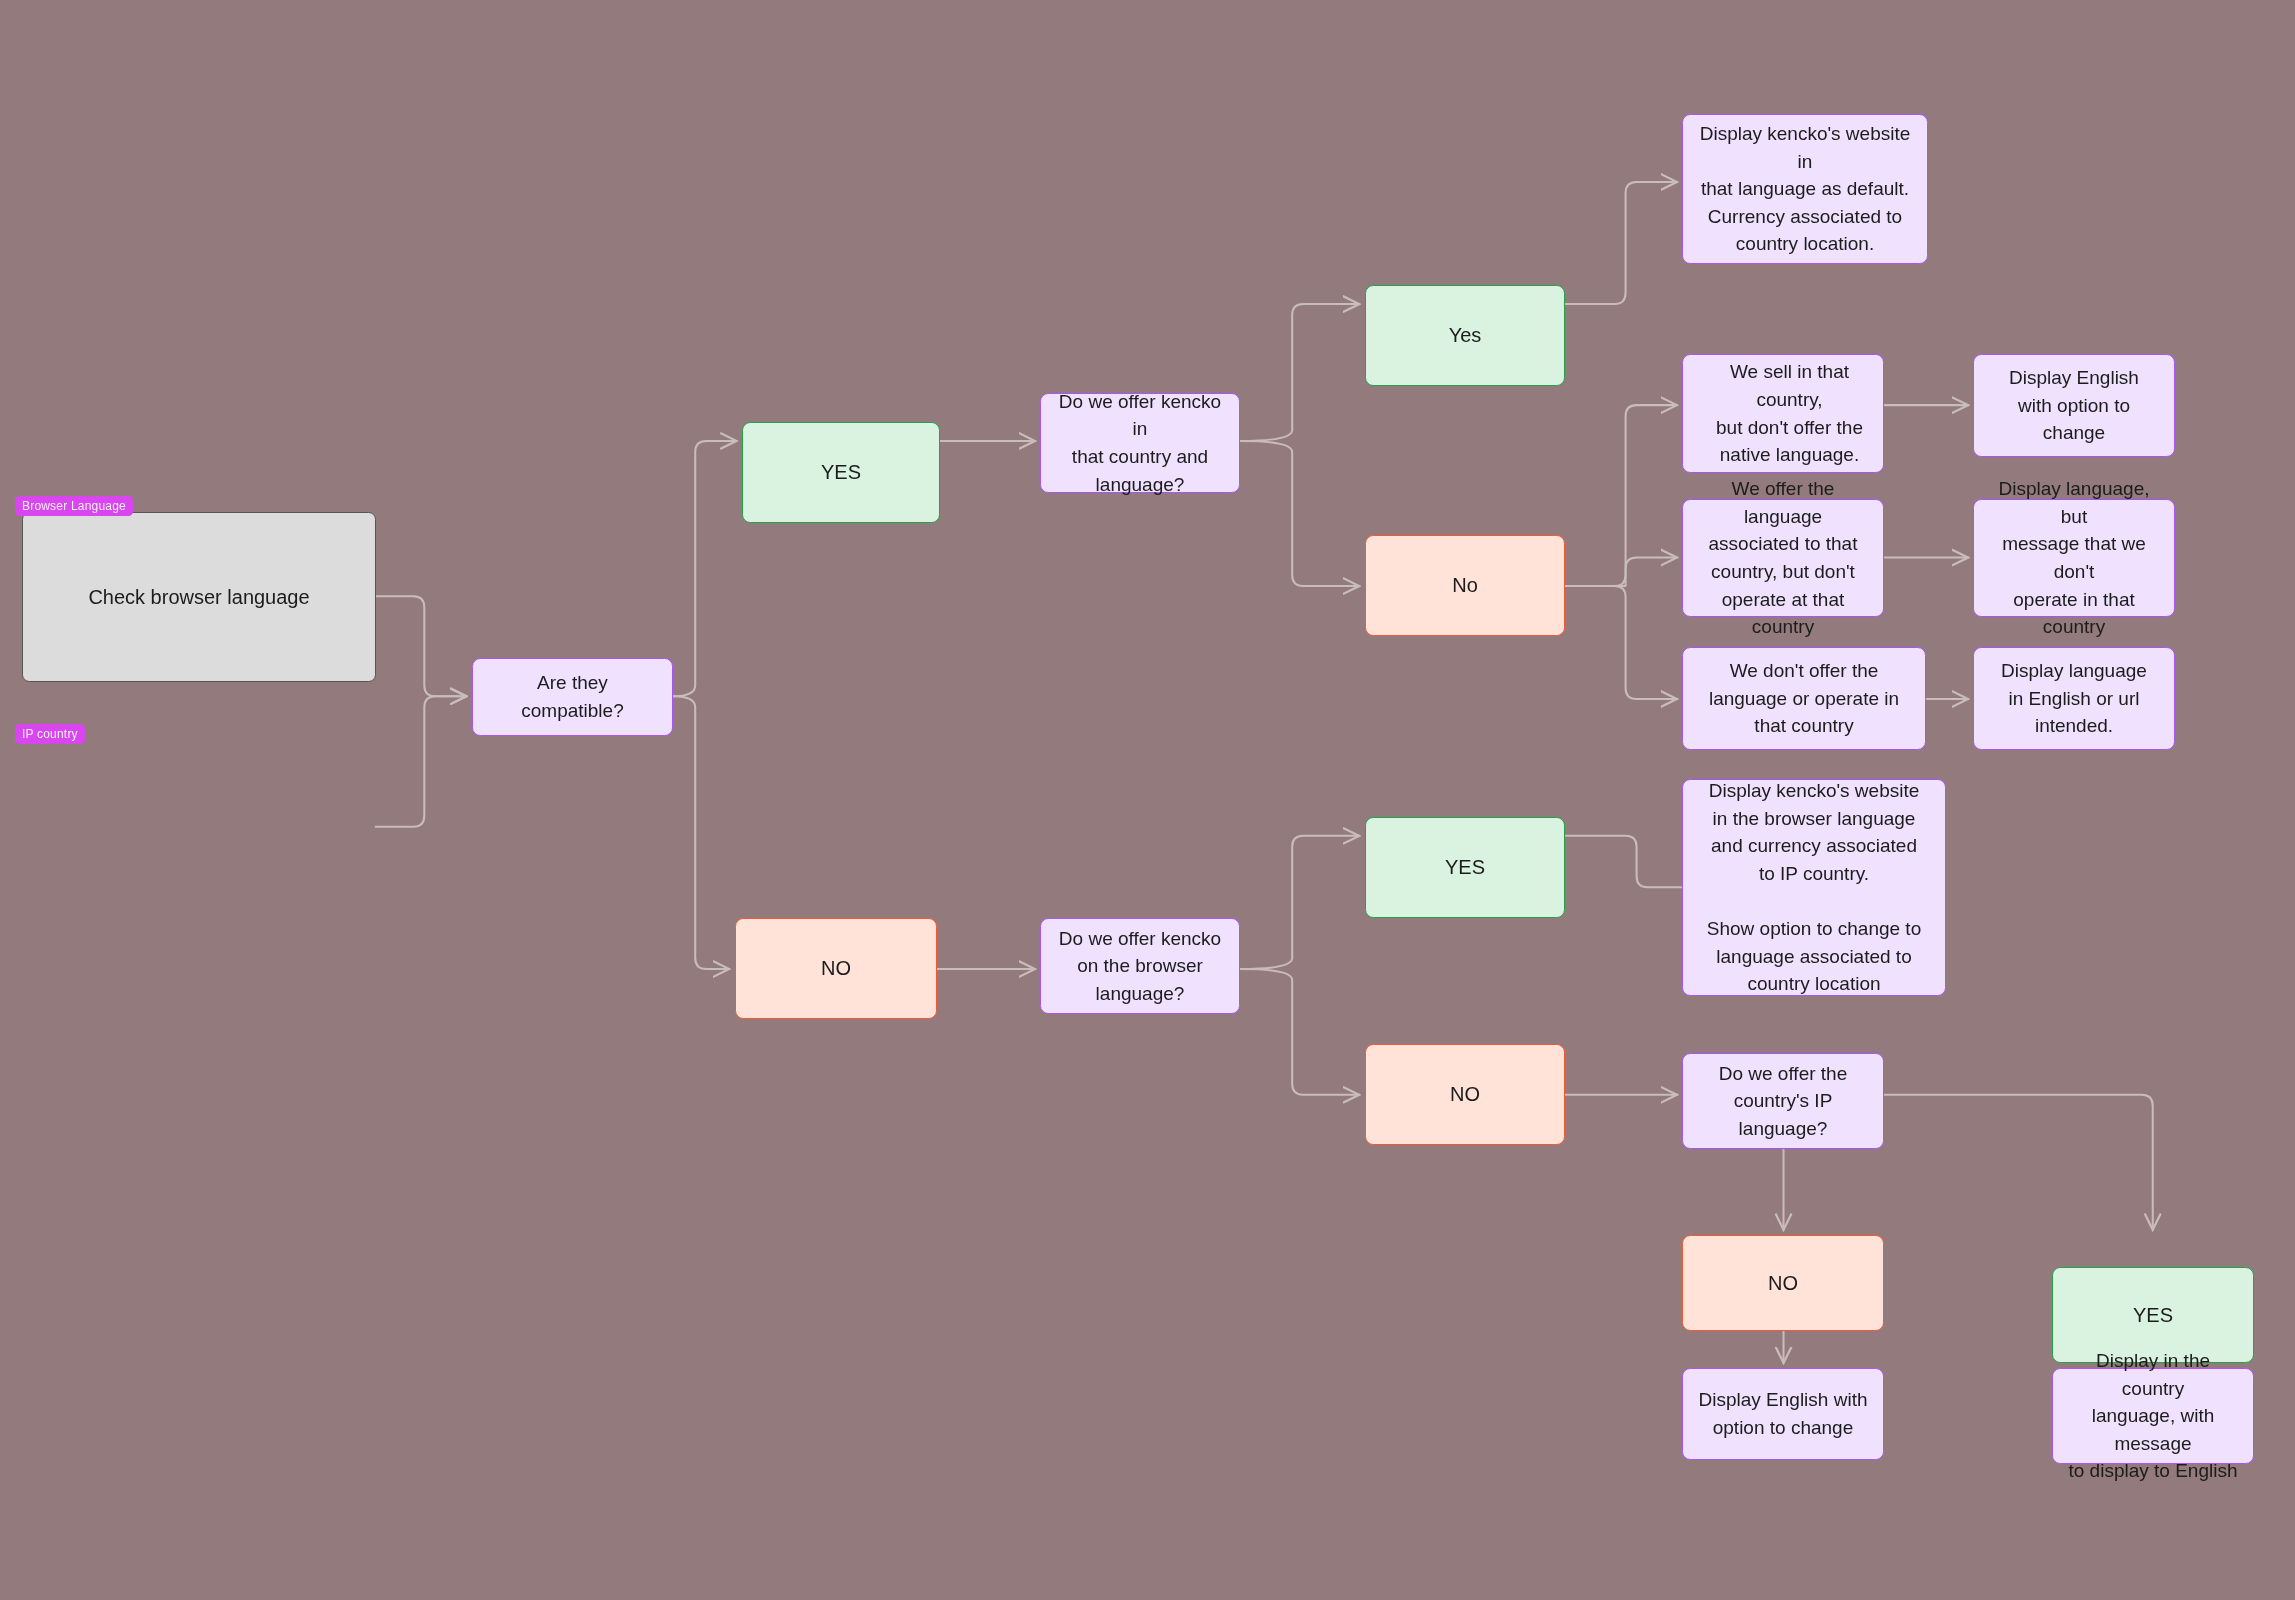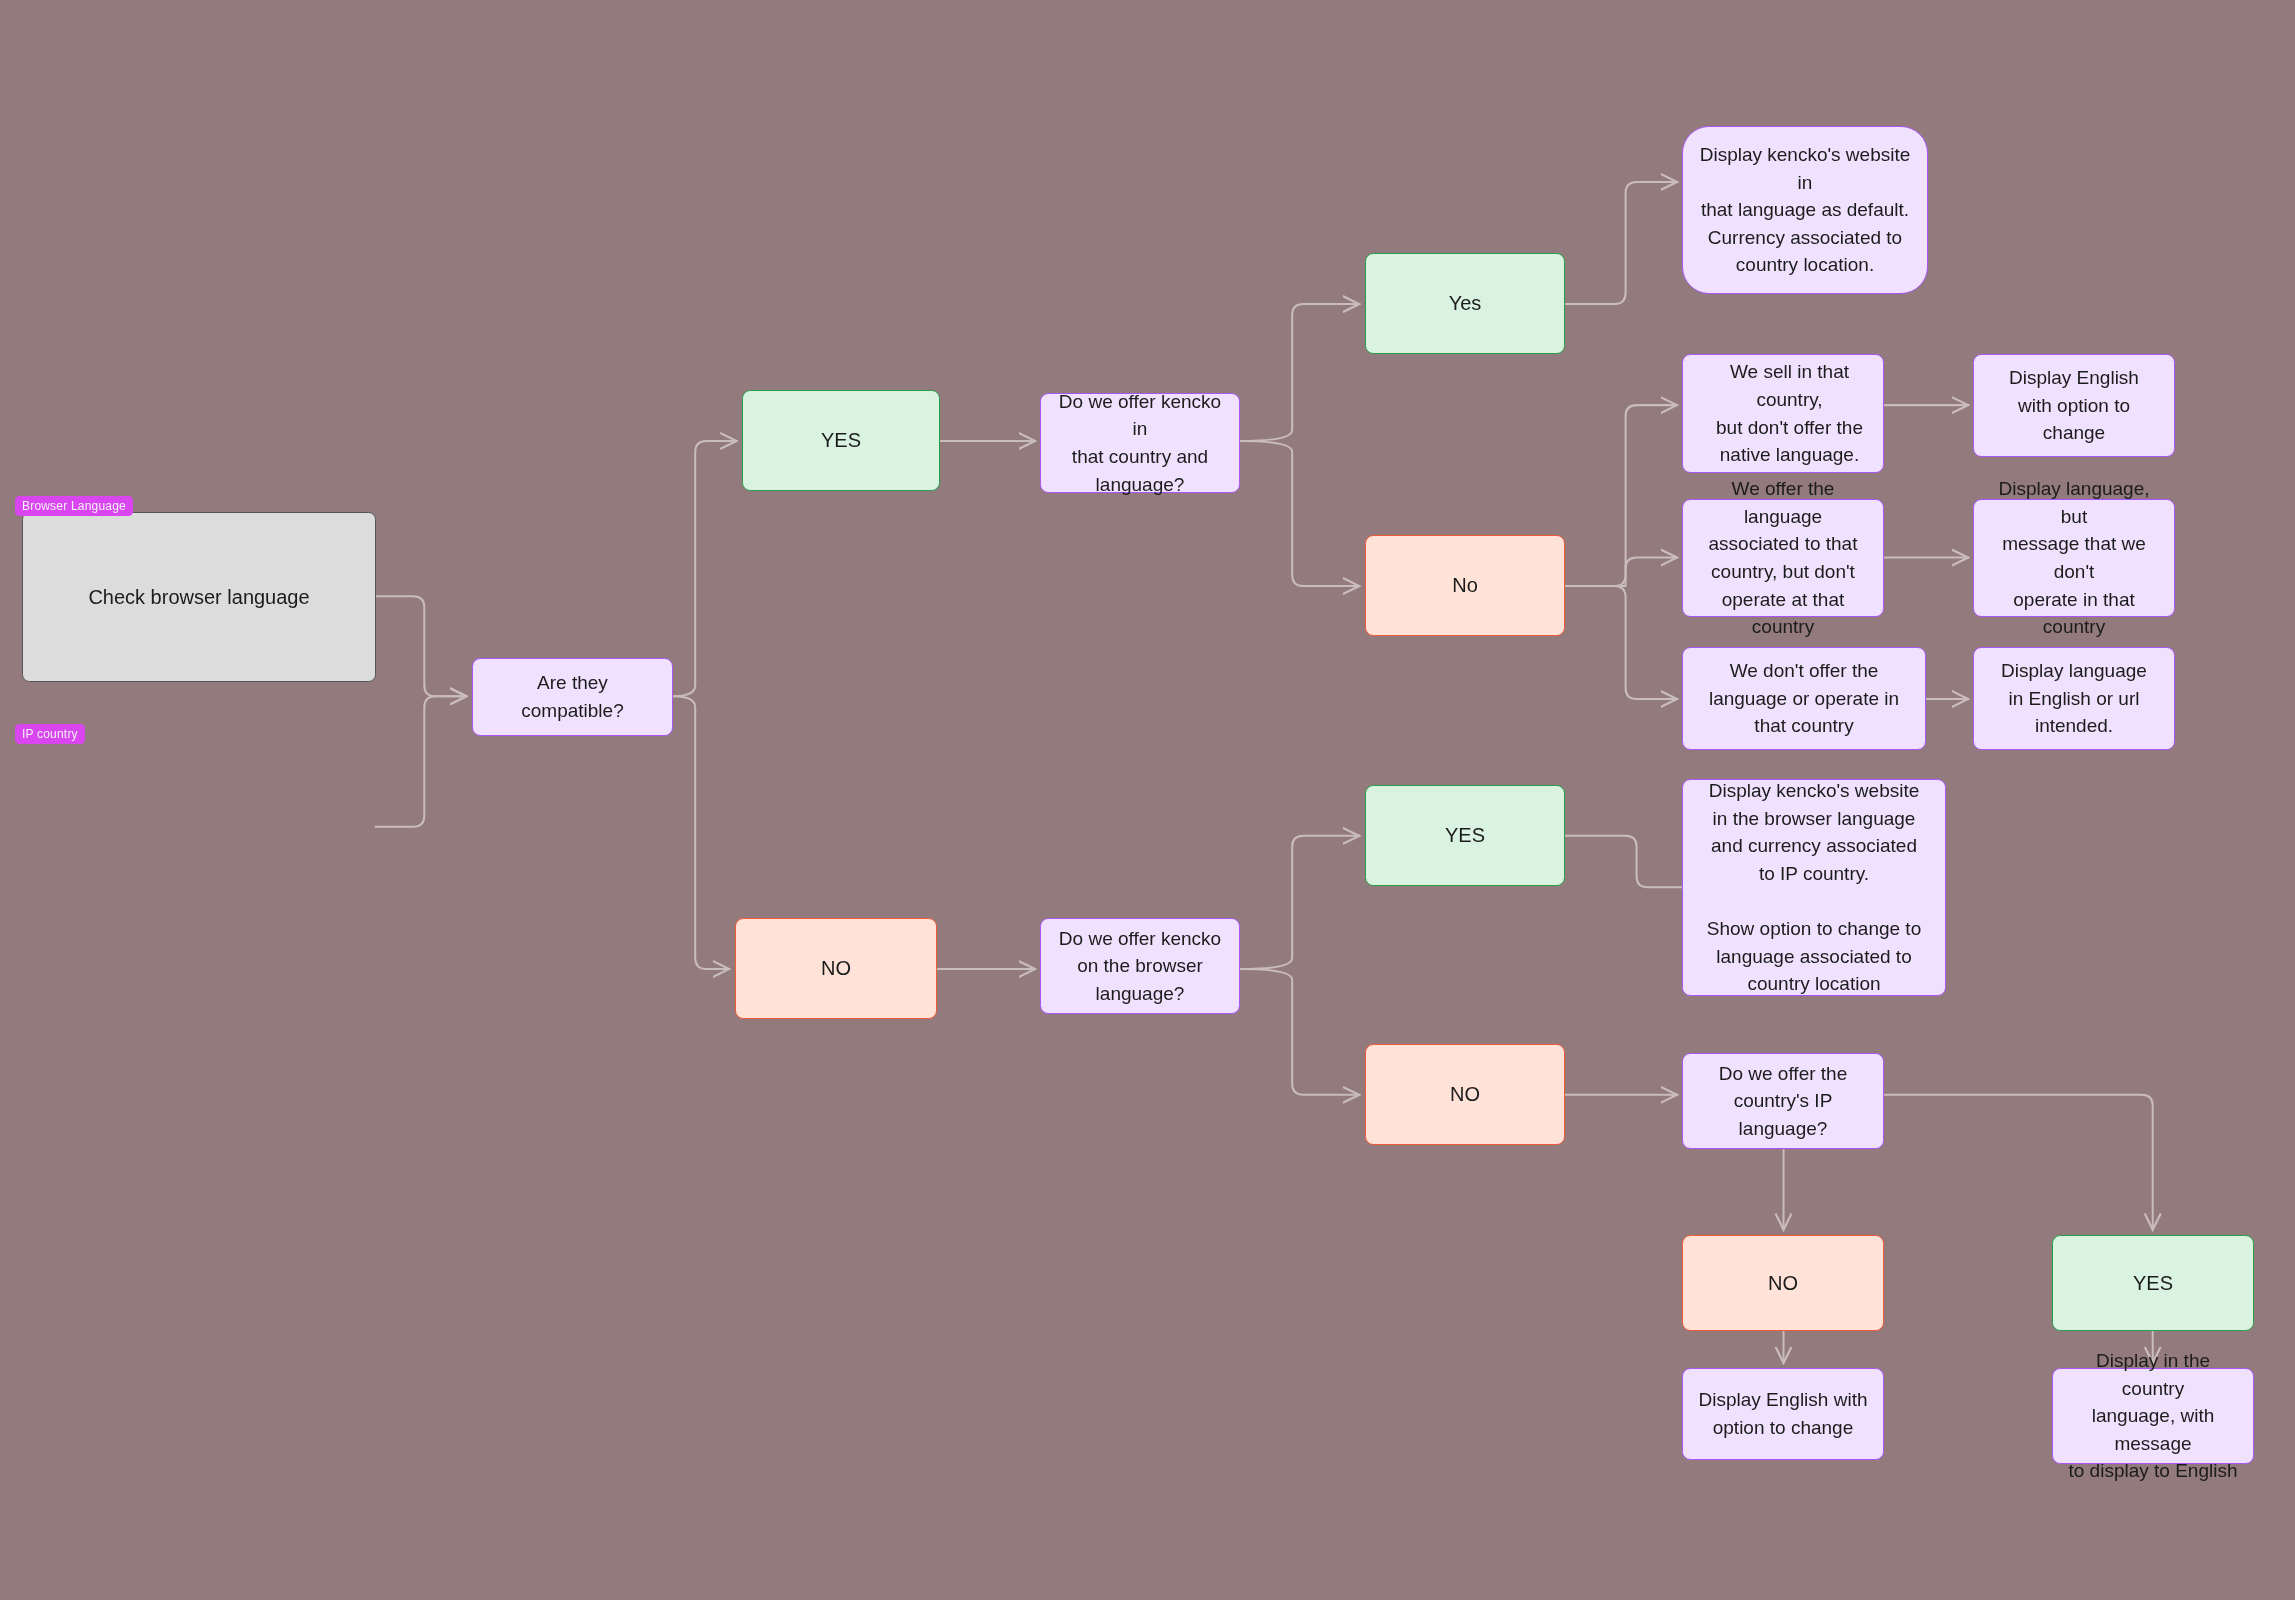--- a/index.html
+++ b/index.html
@@ -45,20 +45,21 @@
   }
   .n-purple {
     background: #f0e2ff;
     border: 1.8px solid #a855f7;
     font-size: 19px;
   }
   .n-green {
     background: #daf3e1;
     border: 1.8px solid #24a148;
     font-size: 20px;
+    margin-top: 32px;
   }
   .n-red {
     background: #ffe2d8;
     border: 1.8px solid #f15a34;
     font-size: 20px;
   }
   .frame-label {
     position: absolute;
     background: #d946ef;
     color: #f2f2f2;
@@ -159,21 +160,21 @@
   </div>
 
   <div class="node n-green" style="left:1365px; top:253px; width:200px; height:101px;">
     <span class="txt">Yes</span>
   </div>
 
   <div class="node n-red" style="left:1365px; top:535px; width:200px; height:101px;">
     <span class="txt">No</span>
   </div>
 
-  <div class="node n-purple" style="left:1682px; top:126px; width:246px; height:168px;border-radius:27px;">
+  <div class="node n-purple" style="left:1682px; top:114px; width:246px; height:150px;">
     <span class="txt">Display kencko's website in
 that language as default.
 Currency associated to
 country location.</span>
   </div>
 
   <div class="node n-purple" style="left:1682px; top:354px; width:202px; height:119px;padding-left:26px;">
     <span class="txt">We sell in that country,
 but don't offer the
 native language.</span>

